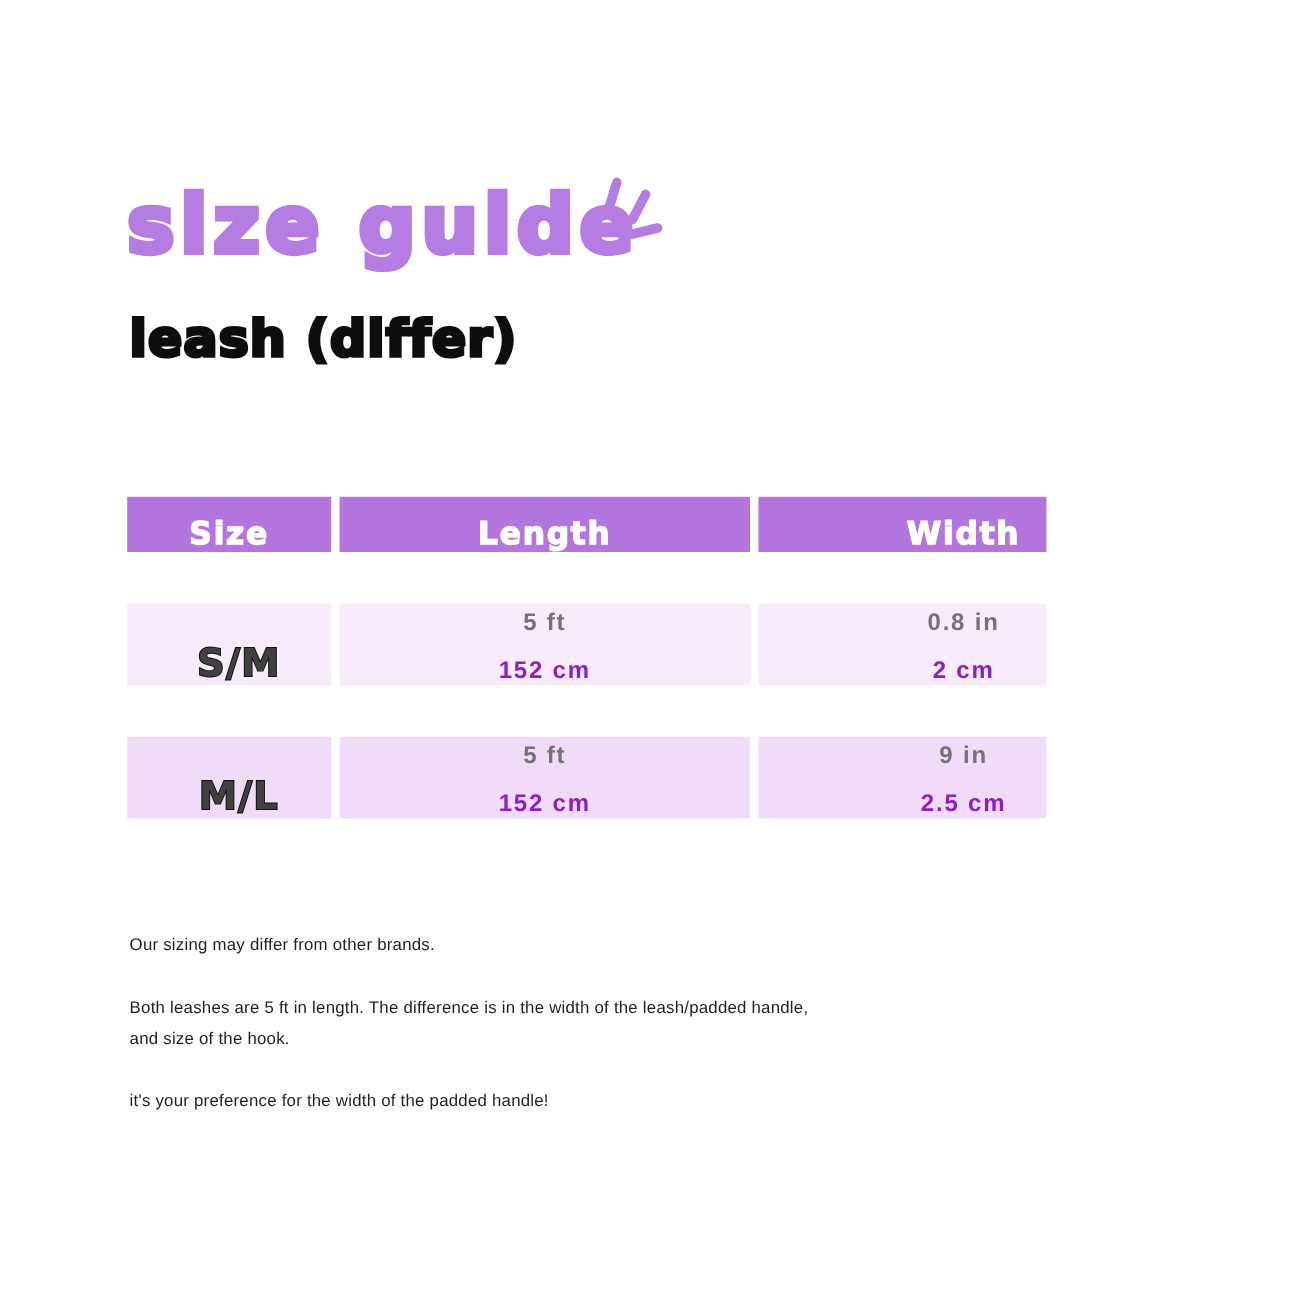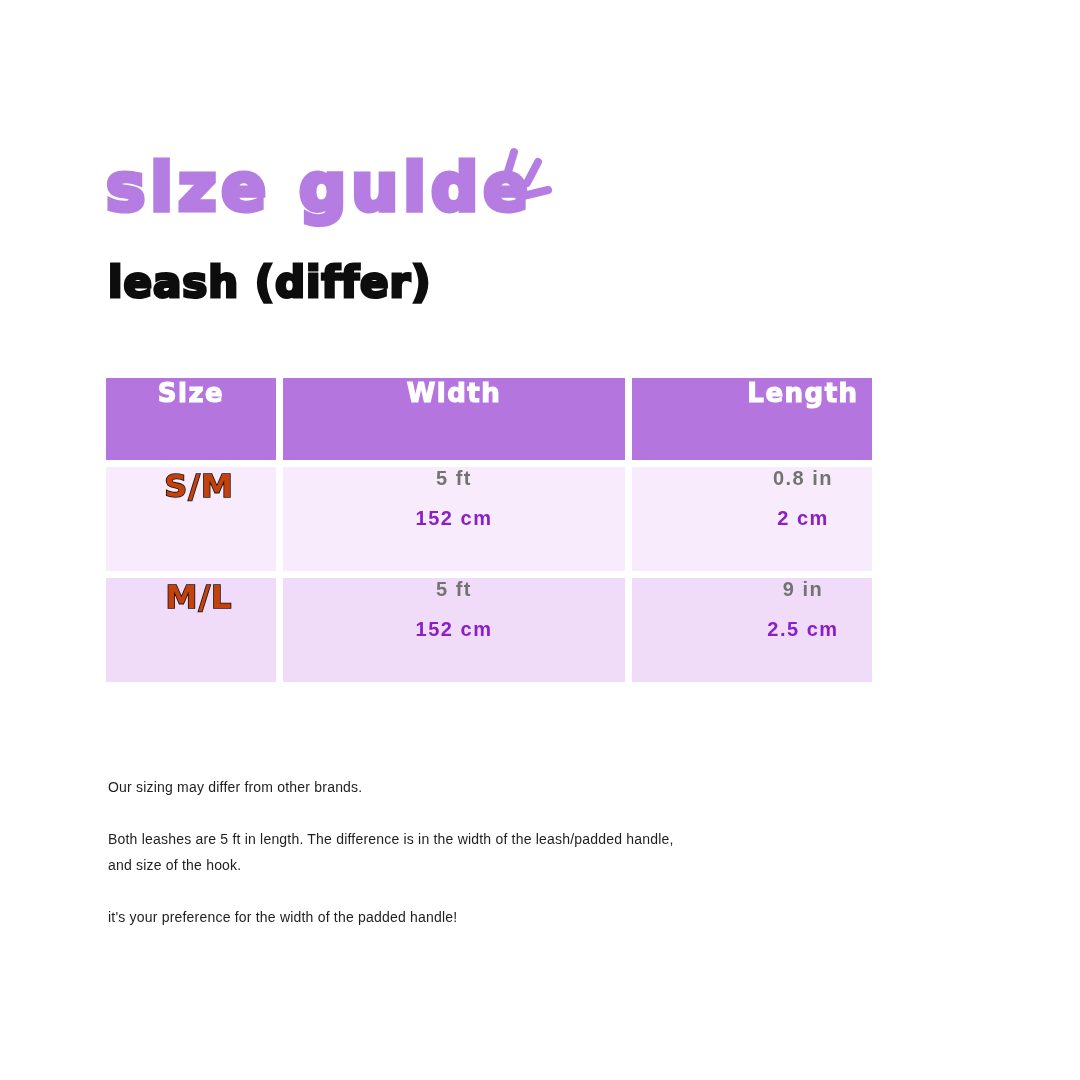--- a/index.html
+++ b/index.html
@@ -62,41 +62,42 @@
     display: grid;
     grid-template-columns: 170px 342px 342px;
     grid-template-rows: 82px 104px 104px;
     gap: 7px 7px;
     background: #ffffff;
   }
   .cell {
     display: flex;
     flex-direction: column;
     align-items: center;
-    justify-content: flex-start;
+    justify-content: flex-end;
     text-align: center;
+    margin-top: 36px;
   }
   .cell.head {
     background: #b575de;
     color: #ffffff;
     font-family: "DejaVu Sans", sans-serif;
     font-size: 26px;
     font-weight: 700;
     letter-spacing: 1.5px;
     -webkit-text-stroke: 1.2px #ffffff;
     paint-order: stroke fill;
   }
   .cell.row-a { background: #f8ecfc; }
   .cell.row-b { background: #f0dcf9; }
   .cell.size-cell {
     font-family: "DejaVu Sans", sans-serif;
     font-size: 32px;
     font-weight: 700;
     letter-spacing: 1px;
-    color: #c2410c;
+    color: #404040;
     -webkit-text-stroke: 1.6px #111111;
     paint-order: stroke fill;
     padding-left: 16px;
   }
   .value-primary {
     font-size: 20px;
     font-weight: bold;
     letter-spacing: 1.5px;
     color: #737373;
   }
@@ -137,24 +138,24 @@
   </svg>
 
   <h2 class="page-subtitle">leash (differ)</h2>
 
   <div class="size-table">
 
     <div class="cell head">
       <span>Size</span>
     </div>
     <div class="cell head">
-      <span>Width</span>
+      <span>Length</span>
     </div>
     <div class="cell head">
-      <span>Length</span>
+      <span>Width</span>
     </div>
 
     <div class="cell row-a size-cell">
       <span>S/M</span>
     </div>
     <div class="cell row-a">
       <div class="value-primary">5 ft</div>
       <div class="value-secondary">152 cm</div>
     </div>
     <div class="cell row-a">

